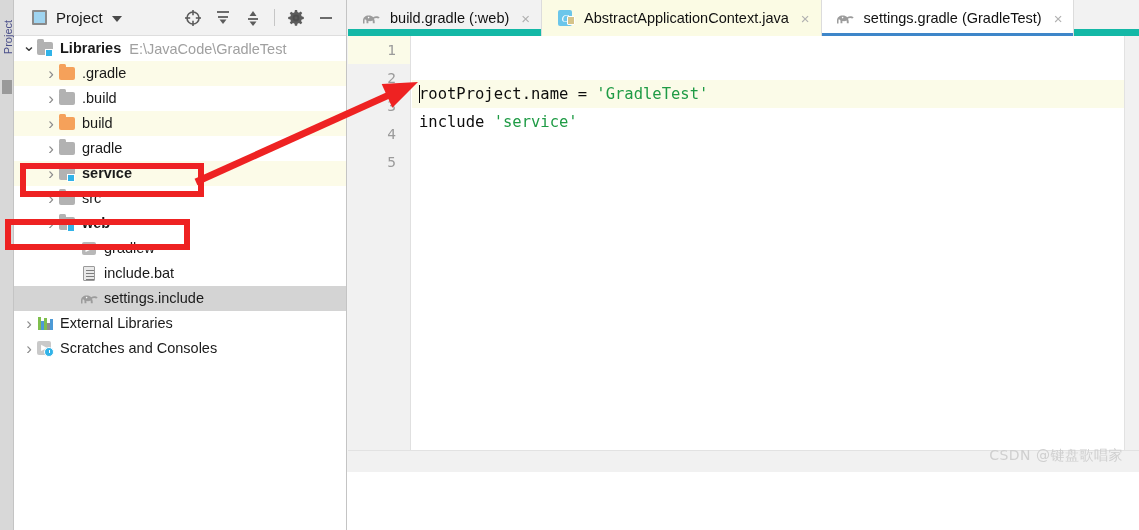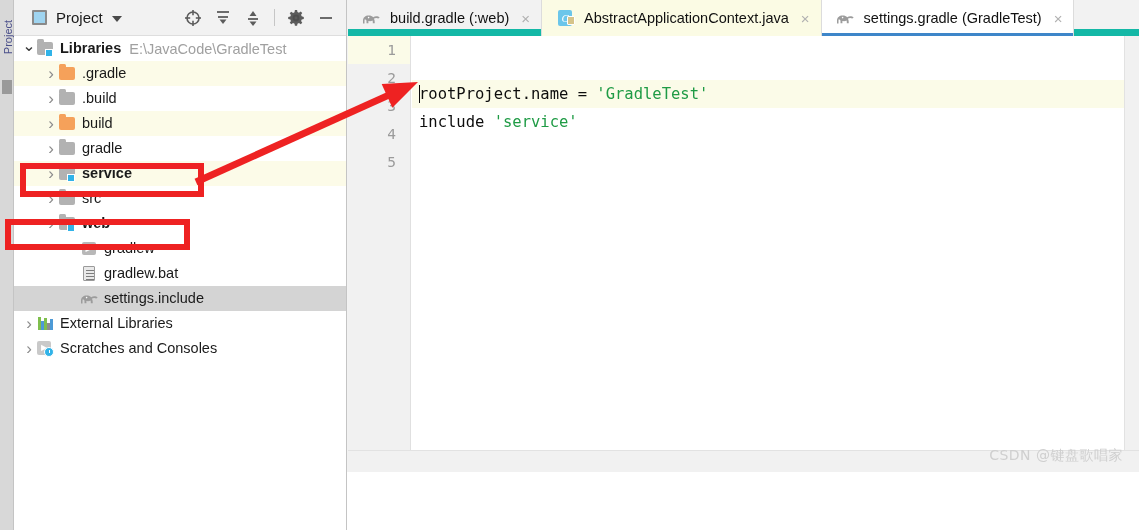--- a/index.html
+++ b/index.html
@@ -317,21 +317,21 @@
           <span class="ico">
             <span class="scriptw">▶</span>
           </span>
           <span class="label">gradlew</span>
         </div>
         <div class="row" style="padding-left: 52px;">
           <span class="arrow"></span>
           <span class="ico">
             <span class="batfile"></span>
           </span>
-          <span class="label">gradlew.bat</span>
+          <span class="label">include.bat</span>
         </div>
         <div class="row selected" style="padding-left: 52px;">
           <span class="arrow"></span>
           <span class="ico">
             <span class="eleph"><svg width="19" height="13" viewBox="0 0 19 13">
                 <path d="M1 8.5c0-3 2.4-5 5.6-5 2.2 0 3.6.7 4.6 1.7.9-.6 2-1 3.1-1 1.4 0 2.6.5 3.4 1.2l-1.4 1.1c-.6-.4-1.3-.6-2-.6-1.1 0-1.9.4-2.4.9.5.8.8 1.8.8 2.9v1.6h-1.9V9.9c0-.6-.1-1.1-.3-1.5-.7.5-1.6.8-2.7.8-.5 0-1 0-1.4-.1v2.2H4.5V8.5c-.7-.3-1.2-.8-1.5-1.4-.3.4-.5 1-.5 1.5v2.8H1z" fill="#9c9c9c"></path>
                 <circle cx="6.6" cy="5.6" r=".8" fill="#ffffff"></circle>
               </svg></span>
           </span>
           <span class="label">settings.include</span>

